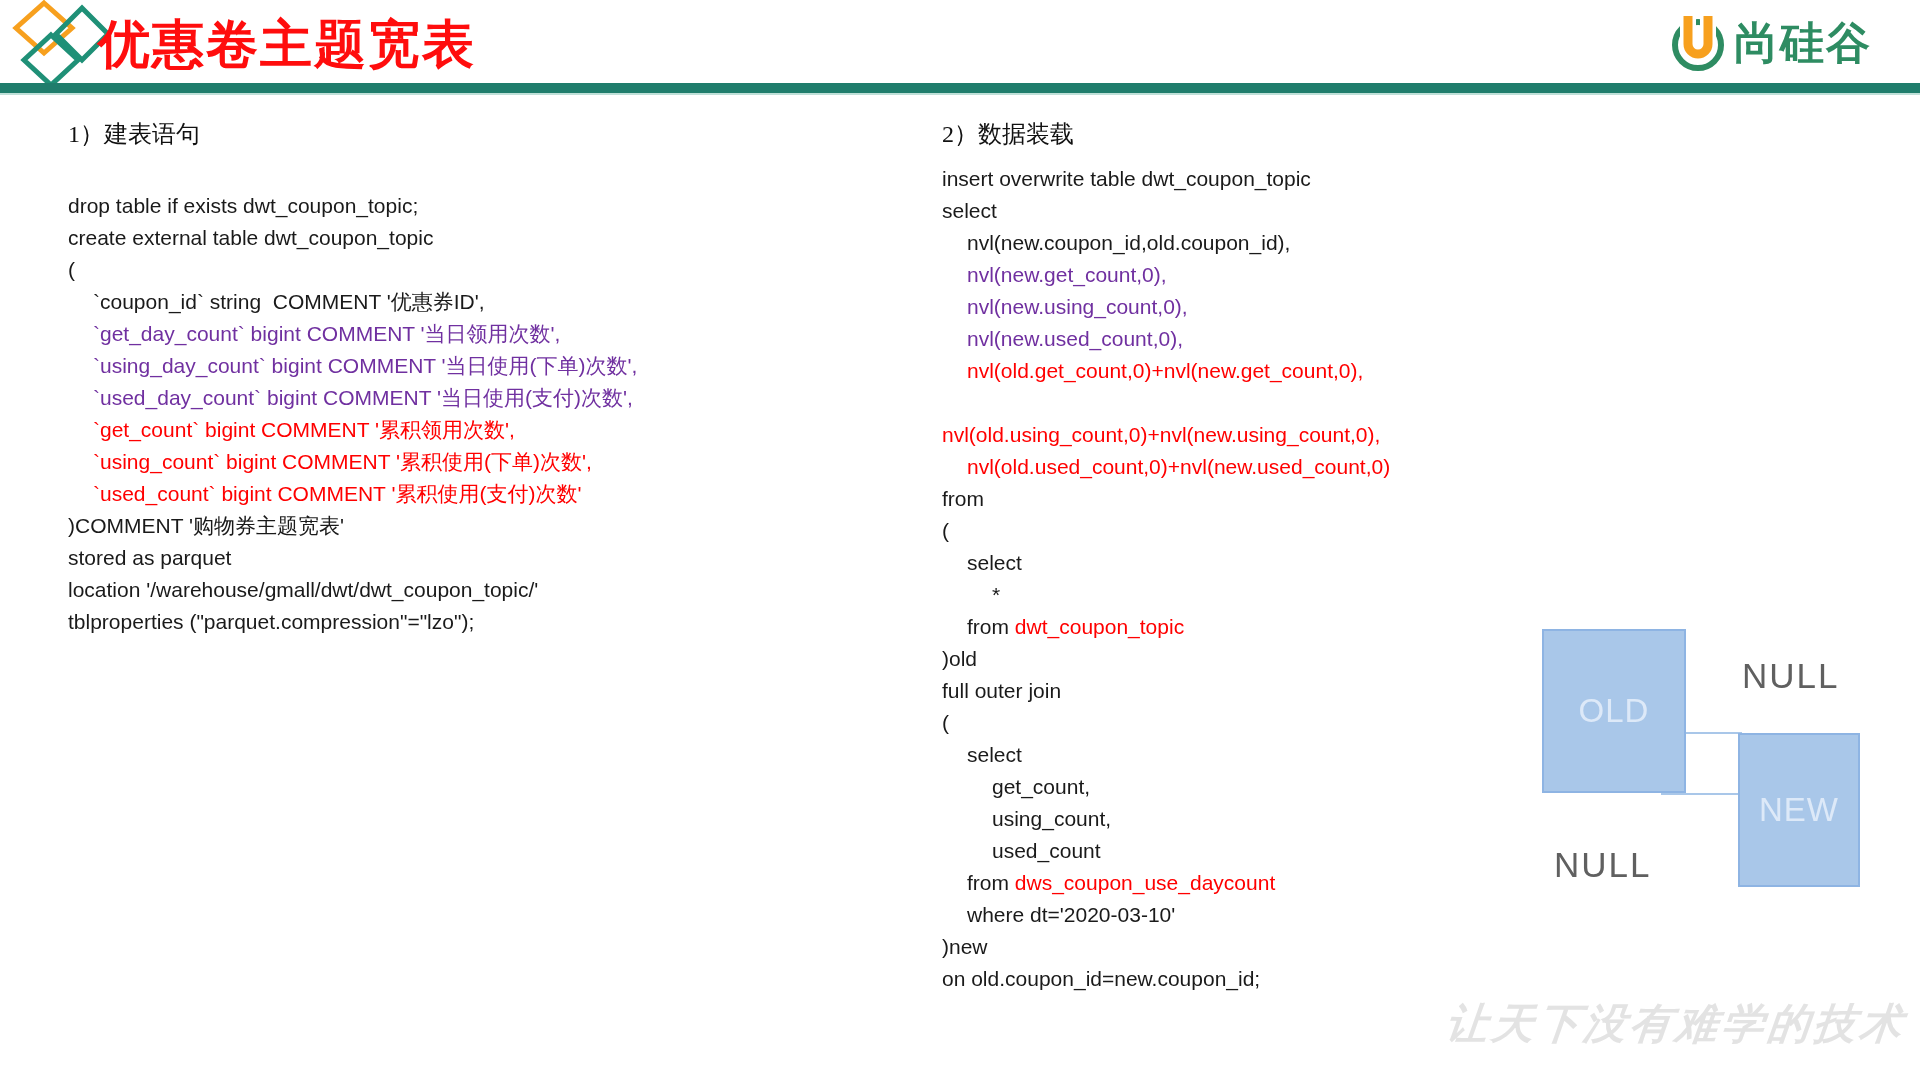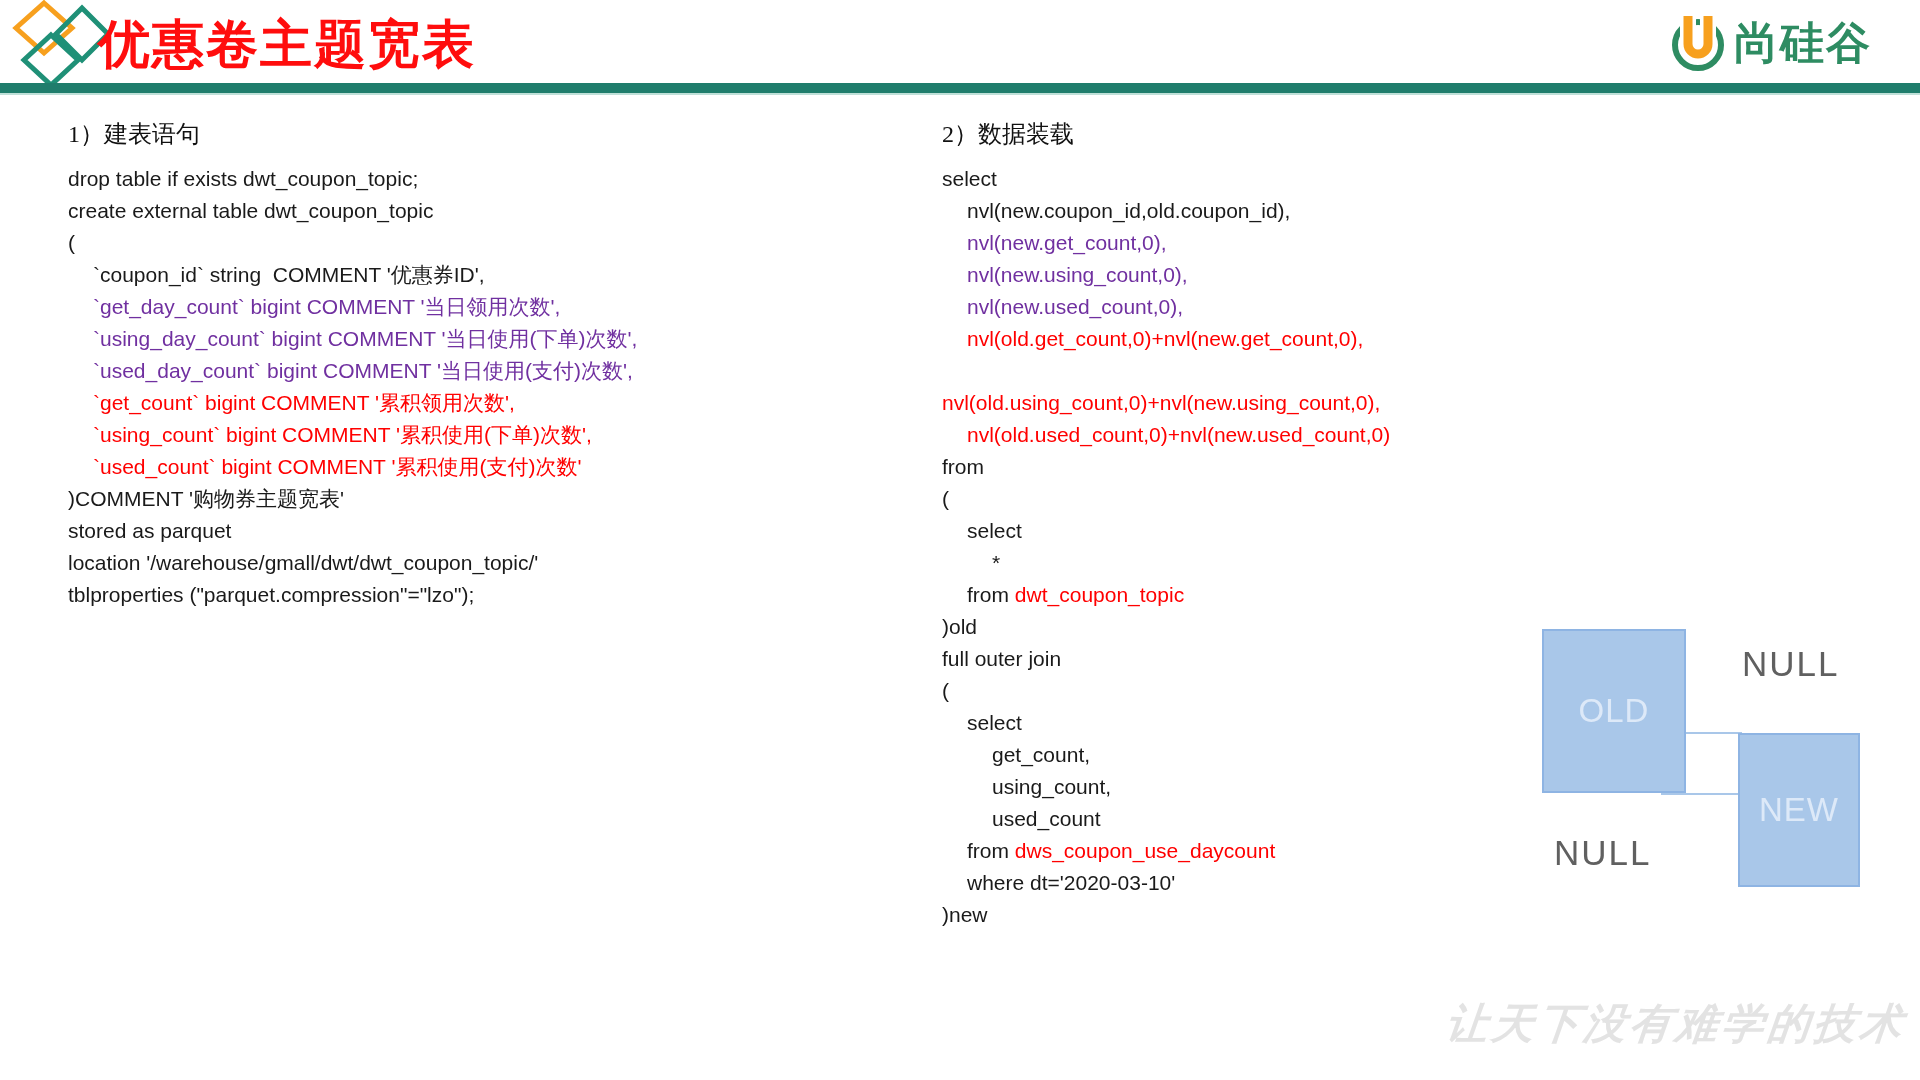--- a/index.html
+++ b/index.html
@@ -48,21 +48,21 @@
   }
   .box-old{left:1542px;top:629px;width:144px;height:164px;z-index:2;}
   .box-new{left:1738px;top:733px;width:122px;height:154px;z-index:2;}
   .box-mid{
     position:absolute;left:1661px;top:732px;width:81px;height:63px;
     background:#ffffff;border:2px solid var(--diagram-fill);
     box-sizing:border-box;z-index:1;
   }
   .null-label{
     position:absolute;font-size:35px;color:var(--null-gray);
-    letter-spacing:2px;z-index:3;
+    letter-spacing:2px;z-index:3;margin-top:12px;
   }
   .null-top{left:1742px;top:644px;}
   .null-bottom{left:1554px;top:833px;}
   
   .watermark{
     position:absolute;left:1446px;top:996px;
     font-family:"DejaVu Serif",serif;font-style:italic;font-weight:bold;
     font-size:42px;letter-spacing:4px;color:var(--watermark-gray);
     transform:skewX(-6deg);
   }
@@ -88,37 +88,38 @@
       <circle cx="30" cy="37" r="23" fill="none" stroke="#2E8C62" stroke-width="6"></circle>
       <path d="M 20,8 L 20,36 A 10,10 0 0 0 40,36 L 40,8" fill="none" stroke="#ffffff" stroke-width="16"></path>
       <path d="M 20,8 L 20,36 A 10,10 0 0 0 40,36 L 40,8" fill="none" stroke="#F7A01E" stroke-width="9"></path>
     </svg>
   </span>
   <span class="brand-name">尚硅谷</span>
 </div>
 
 <div id="left-col" class="code-col">
     <div class="sec-heading">1）建表语句</div>
-    <div class="code-line" style="padding-left: 0px;"><span class="c-k">drop table if exists dwt_coupon_topic;</span></div>
+    <div class="code-line" style="padding-left: 0px; margin-top: 27px;"><span class="c-k">drop table if exists dwt_coupon_topic;</span></div>
     <div class="code-line" style="padding-left: 0px;"><span class="c-k">create external table dwt_coupon_topic</span></div>
     <div class="code-line" style="padding-left: 0px;"><span class="c-k">(</span></div>
     <div class="code-line" style="padding-left: 25px;"><span class="c-k">`coupon_id` string  COMMENT '优惠券ID',</span></div>
     <div class="code-line" style="padding-left: 25px;"><span class="c-p">`get_day_count` bigint COMMENT '当日领用次数',</span></div>
     <div class="code-line" style="padding-left: 25px;"><span class="c-p">`using_day_count` bigint COMMENT '当日使用(下单)次数',</span></div>
     <div class="code-line" style="padding-left: 25px;"><span class="c-p">`used_day_count` bigint COMMENT '当日使用(支付)次数',</span></div>
     <div class="code-line" style="padding-left: 25px;"><span class="c-r">`get_count` bigint COMMENT '累积领用次数',</span></div>
     <div class="code-line" style="padding-left: 25px;"><span class="c-r">`using_count` bigint COMMENT '累积使用(下单)次数',</span></div>
     <div class="code-line" style="padding-left: 25px;"><span class="c-r">`used_count` bigint COMMENT '累积使用(支付)次数'</span></div>
     <div class="code-line" style="padding-left: 0px;"><span class="c-k">)COMMENT '购物券主题宽表'</span></div>
     <div class="code-line" style="padding-left: 0px;"><span class="c-k">stored as parquet</span></div>
     <div class="code-line" style="padding-left: 0px;"><span class="c-k">location '/warehouse/gmall/dwt/dwt_coupon_topic/'</span></div>
     <div class="code-line" style="padding-left: 0px;"><span class="c-k">tblproperties ("parquet.compression"="lzo");</span></div>
   </div>
 <div id="right-col" class="code-col">
     <div class="sec-heading">2）数据装载</div>
+    <div class="code-line" style="padding-left: 0px;"><span class="c-k">insert overwrite table dwt_coupon_topic</span></div>
     <div class="code-line" style="padding-left: 0px;"><span class="c-k">select</span></div>
     <div class="code-line" style="padding-left: 25px;"><span class="c-k">nvl(new.coupon_id,old.coupon_id),</span></div>
     <div class="code-line" style="padding-left: 25px;"><span class="c-p">nvl(new.get_count,0),</span></div>
     <div class="code-line" style="padding-left: 25px;"><span class="c-p">nvl(new.using_count,0),</span></div>
     <div class="code-line" style="padding-left: 25px;"><span class="c-p">nvl(new.used_count,0),</span></div>
     <div class="code-line" style="padding-left: 25px;"><span class="c-r">nvl(old.get_count,0)+nvl(new.get_count,0),</span></div>
     <div class="code-line" style="padding-left: 0px;">&nbsp;</div>
     <div class="code-line" style="padding-left: 0px;"><span class="c-r">nvl(old.using_count,0)+nvl(new.using_count,0),</span></div>
     <div class="code-line" style="padding-left: 25px;"><span class="c-r">nvl(old.used_count,0)+nvl(new.used_count,0)</span></div>
     <div class="code-line" style="padding-left: 0px;"><span class="c-k">from</span></div>
@@ -129,20 +130,21 @@
     <div class="code-line" style="padding-left: 0px;"><span class="c-k">)old</span></div>
     <div class="code-line" style="padding-left: 0px;"><span class="c-k">full outer join</span></div>
     <div class="code-line" style="padding-left: 0px;"><span class="c-k">(</span></div>
     <div class="code-line" style="padding-left: 25px;"><span class="c-k">select</span></div>
     <div class="code-line" style="padding-left: 50px;"><span class="c-k">get_count,</span></div>
     <div class="code-line" style="padding-left: 50px;"><span class="c-k">using_count,</span></div>
     <div class="code-line" style="padding-left: 50px;"><span class="c-k">used_count</span></div>
     <div class="code-line" style="padding-left: 25px;"><span class="c-k">from </span><span class="c-r">dws_coupon_use_daycount</span></div>
     <div class="code-line" style="padding-left: 25px;"><span class="c-k">where dt='2020-03-10'</span></div>
     <div class="code-line" style="padding-left: 0px;"><span class="c-k">)new</span></div>
+    <div class="code-line" style="padding-left: 0px;"><span class="c-k">on old.coupon_id=new.coupon_id;</span></div>
   </div>
 
 <div class="box-mid"></div>
 <div class="dg-box box-old">
   <span>OLD</span>
 </div>
 <div class="dg-box box-new">
   <span>NEW</span>
 </div>
 <div class="null-label null-top">NULL</div>

